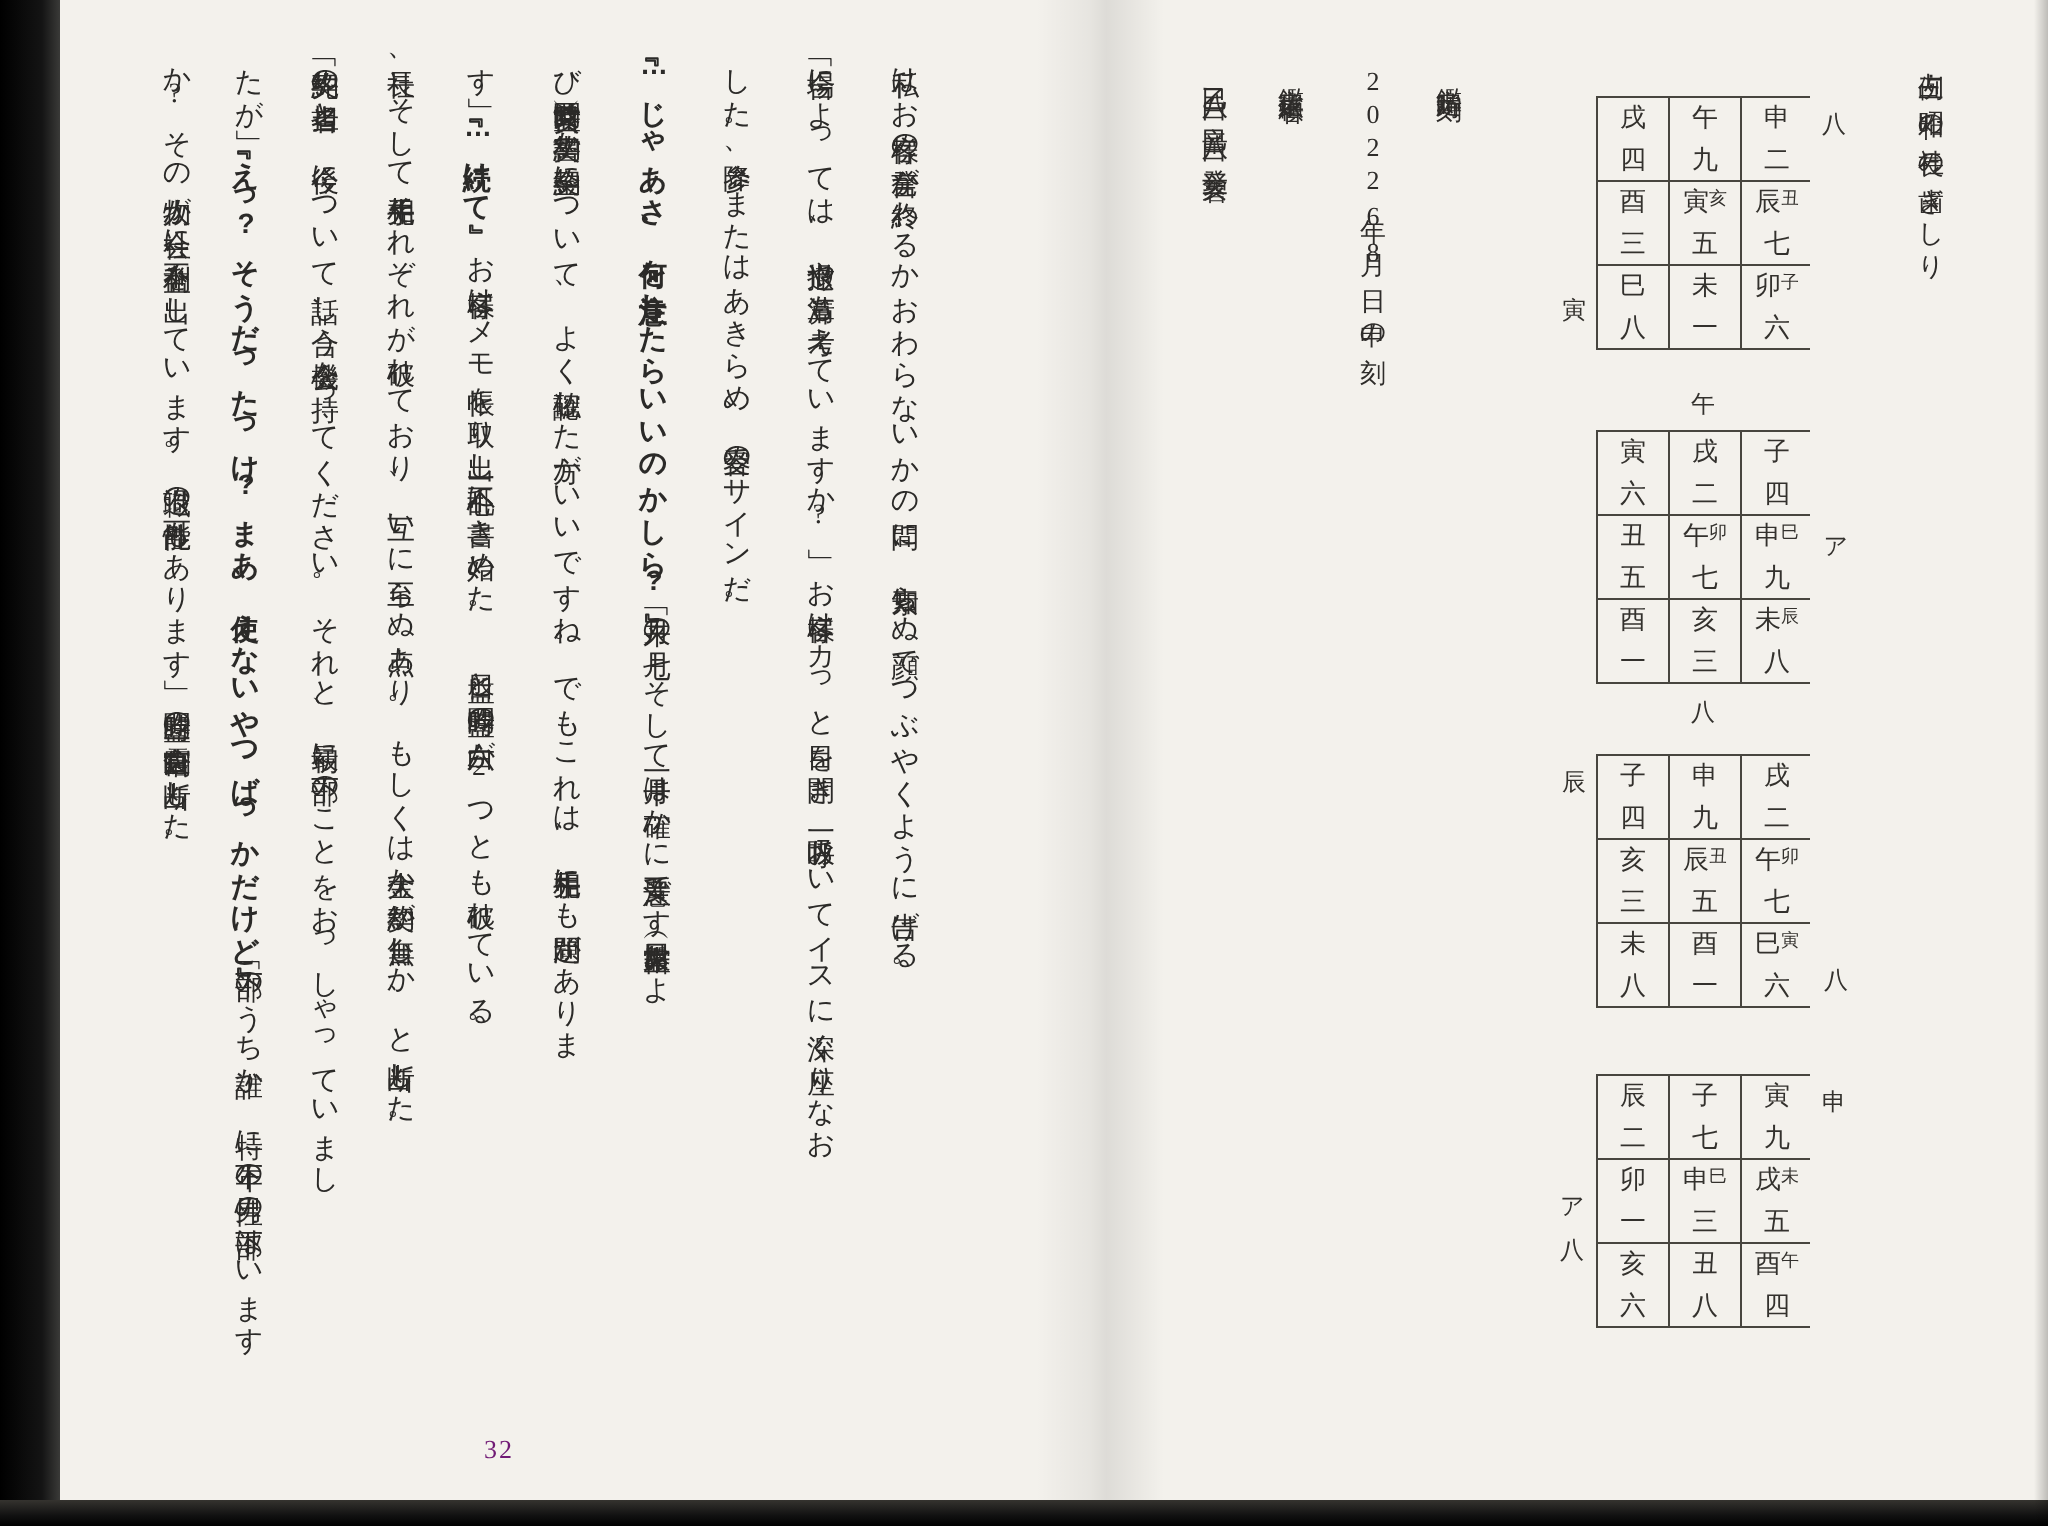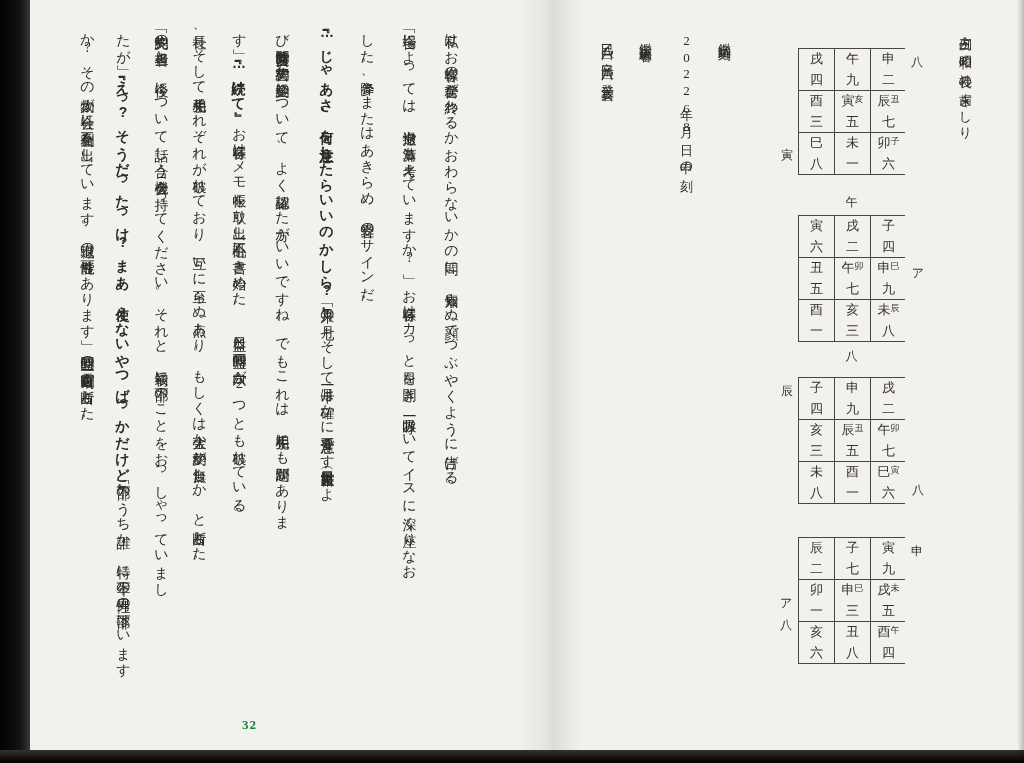--- a/index.html
+++ b/index.html
@@ -55,21 +55,21 @@
   .pos-tr{right:-18px;top:8px;}
   .pos-bl{left:-17px;bottom:14px;}
   .pos-tc{top:-19px;left:50%;transform:translateX(-50%);}
   .pos-rm{right:-19px;top:52px;}
   .pos-bc{bottom:-20px;left:50%;transform:translateX(-50%);}
   .pos-tl{left:-17px;top:8px;}
   .pos-br{right:-19px;bottom:8px;}
   .pos-lm{left:-18px;top:60px;}
   .pos-lb{left:-18px;top:82px;}
 
-  .page-num{position:absolute;font-size:13px;color:#15803d;letter-spacing:1px;font-weight:bold;}
+  .page-num{position:absolute;font-size:13px;color:#701a75;letter-spacing:1px;}
   .page-num-left{left:242px;top:717px;}
   .page-num-right{left:747px;top:748px;}
 </style>
 </head>
 <body>
 
 <div id="stage">
 
   <div class="gutter"></div>
 

